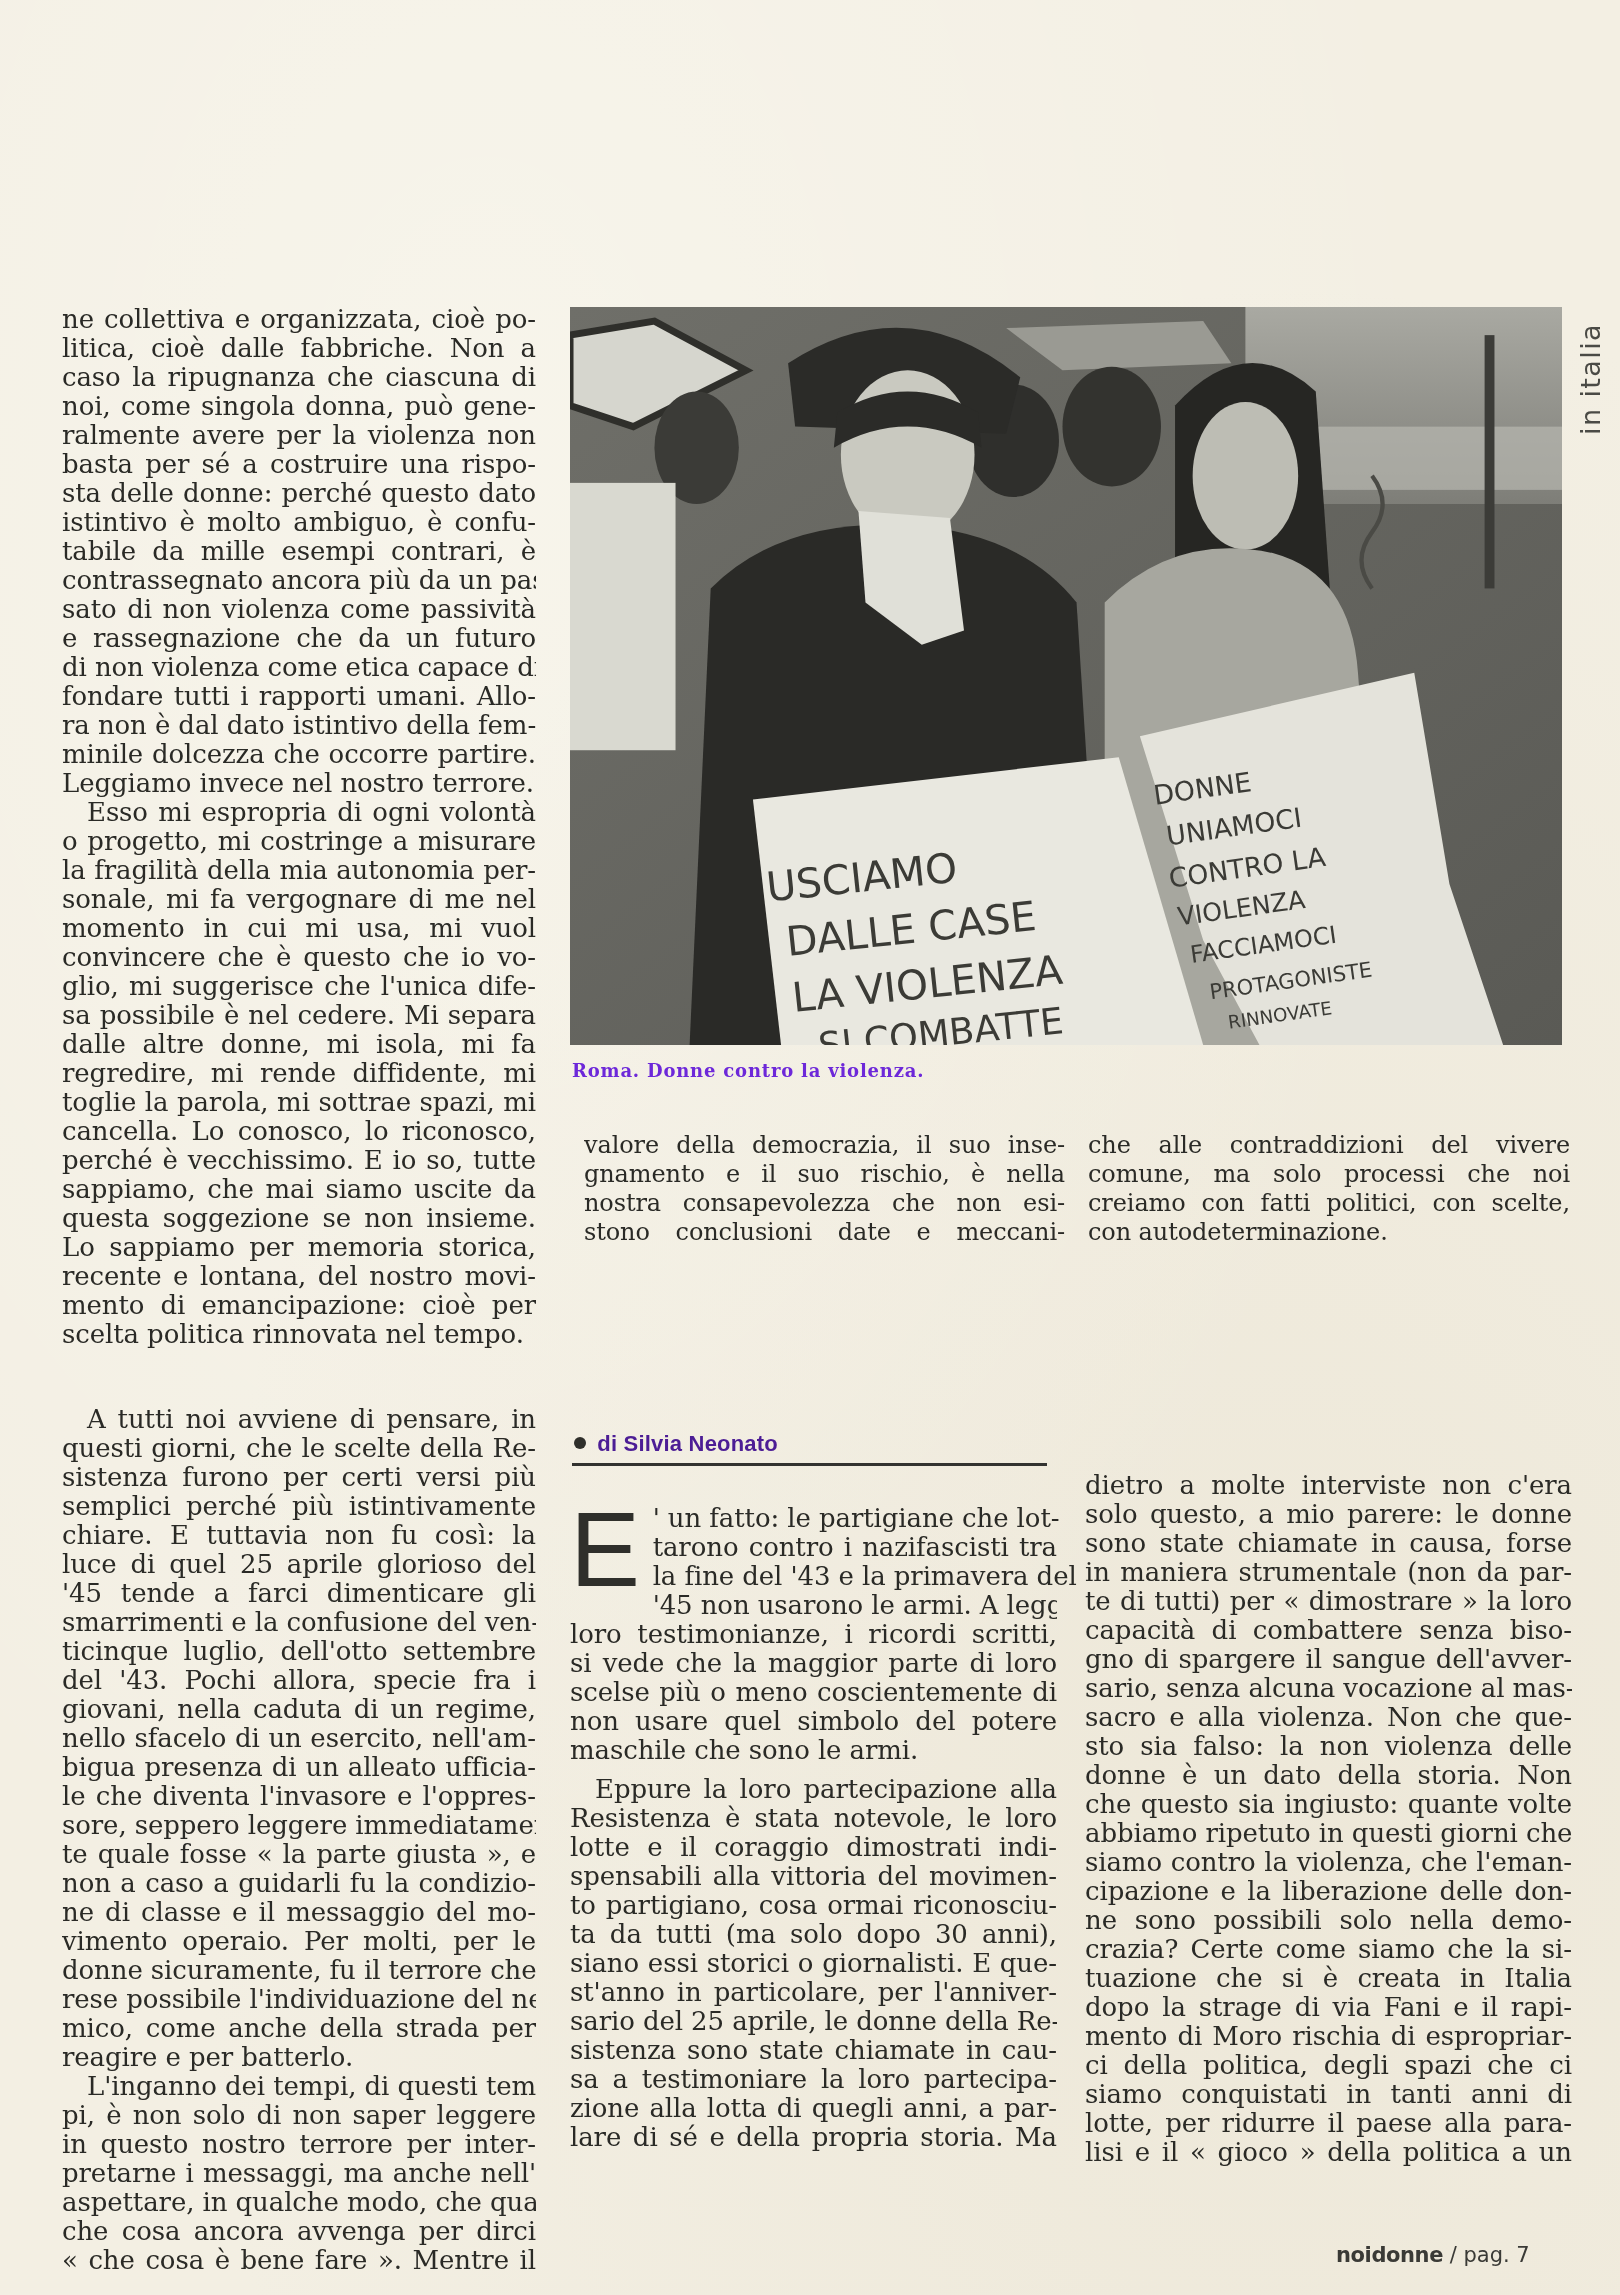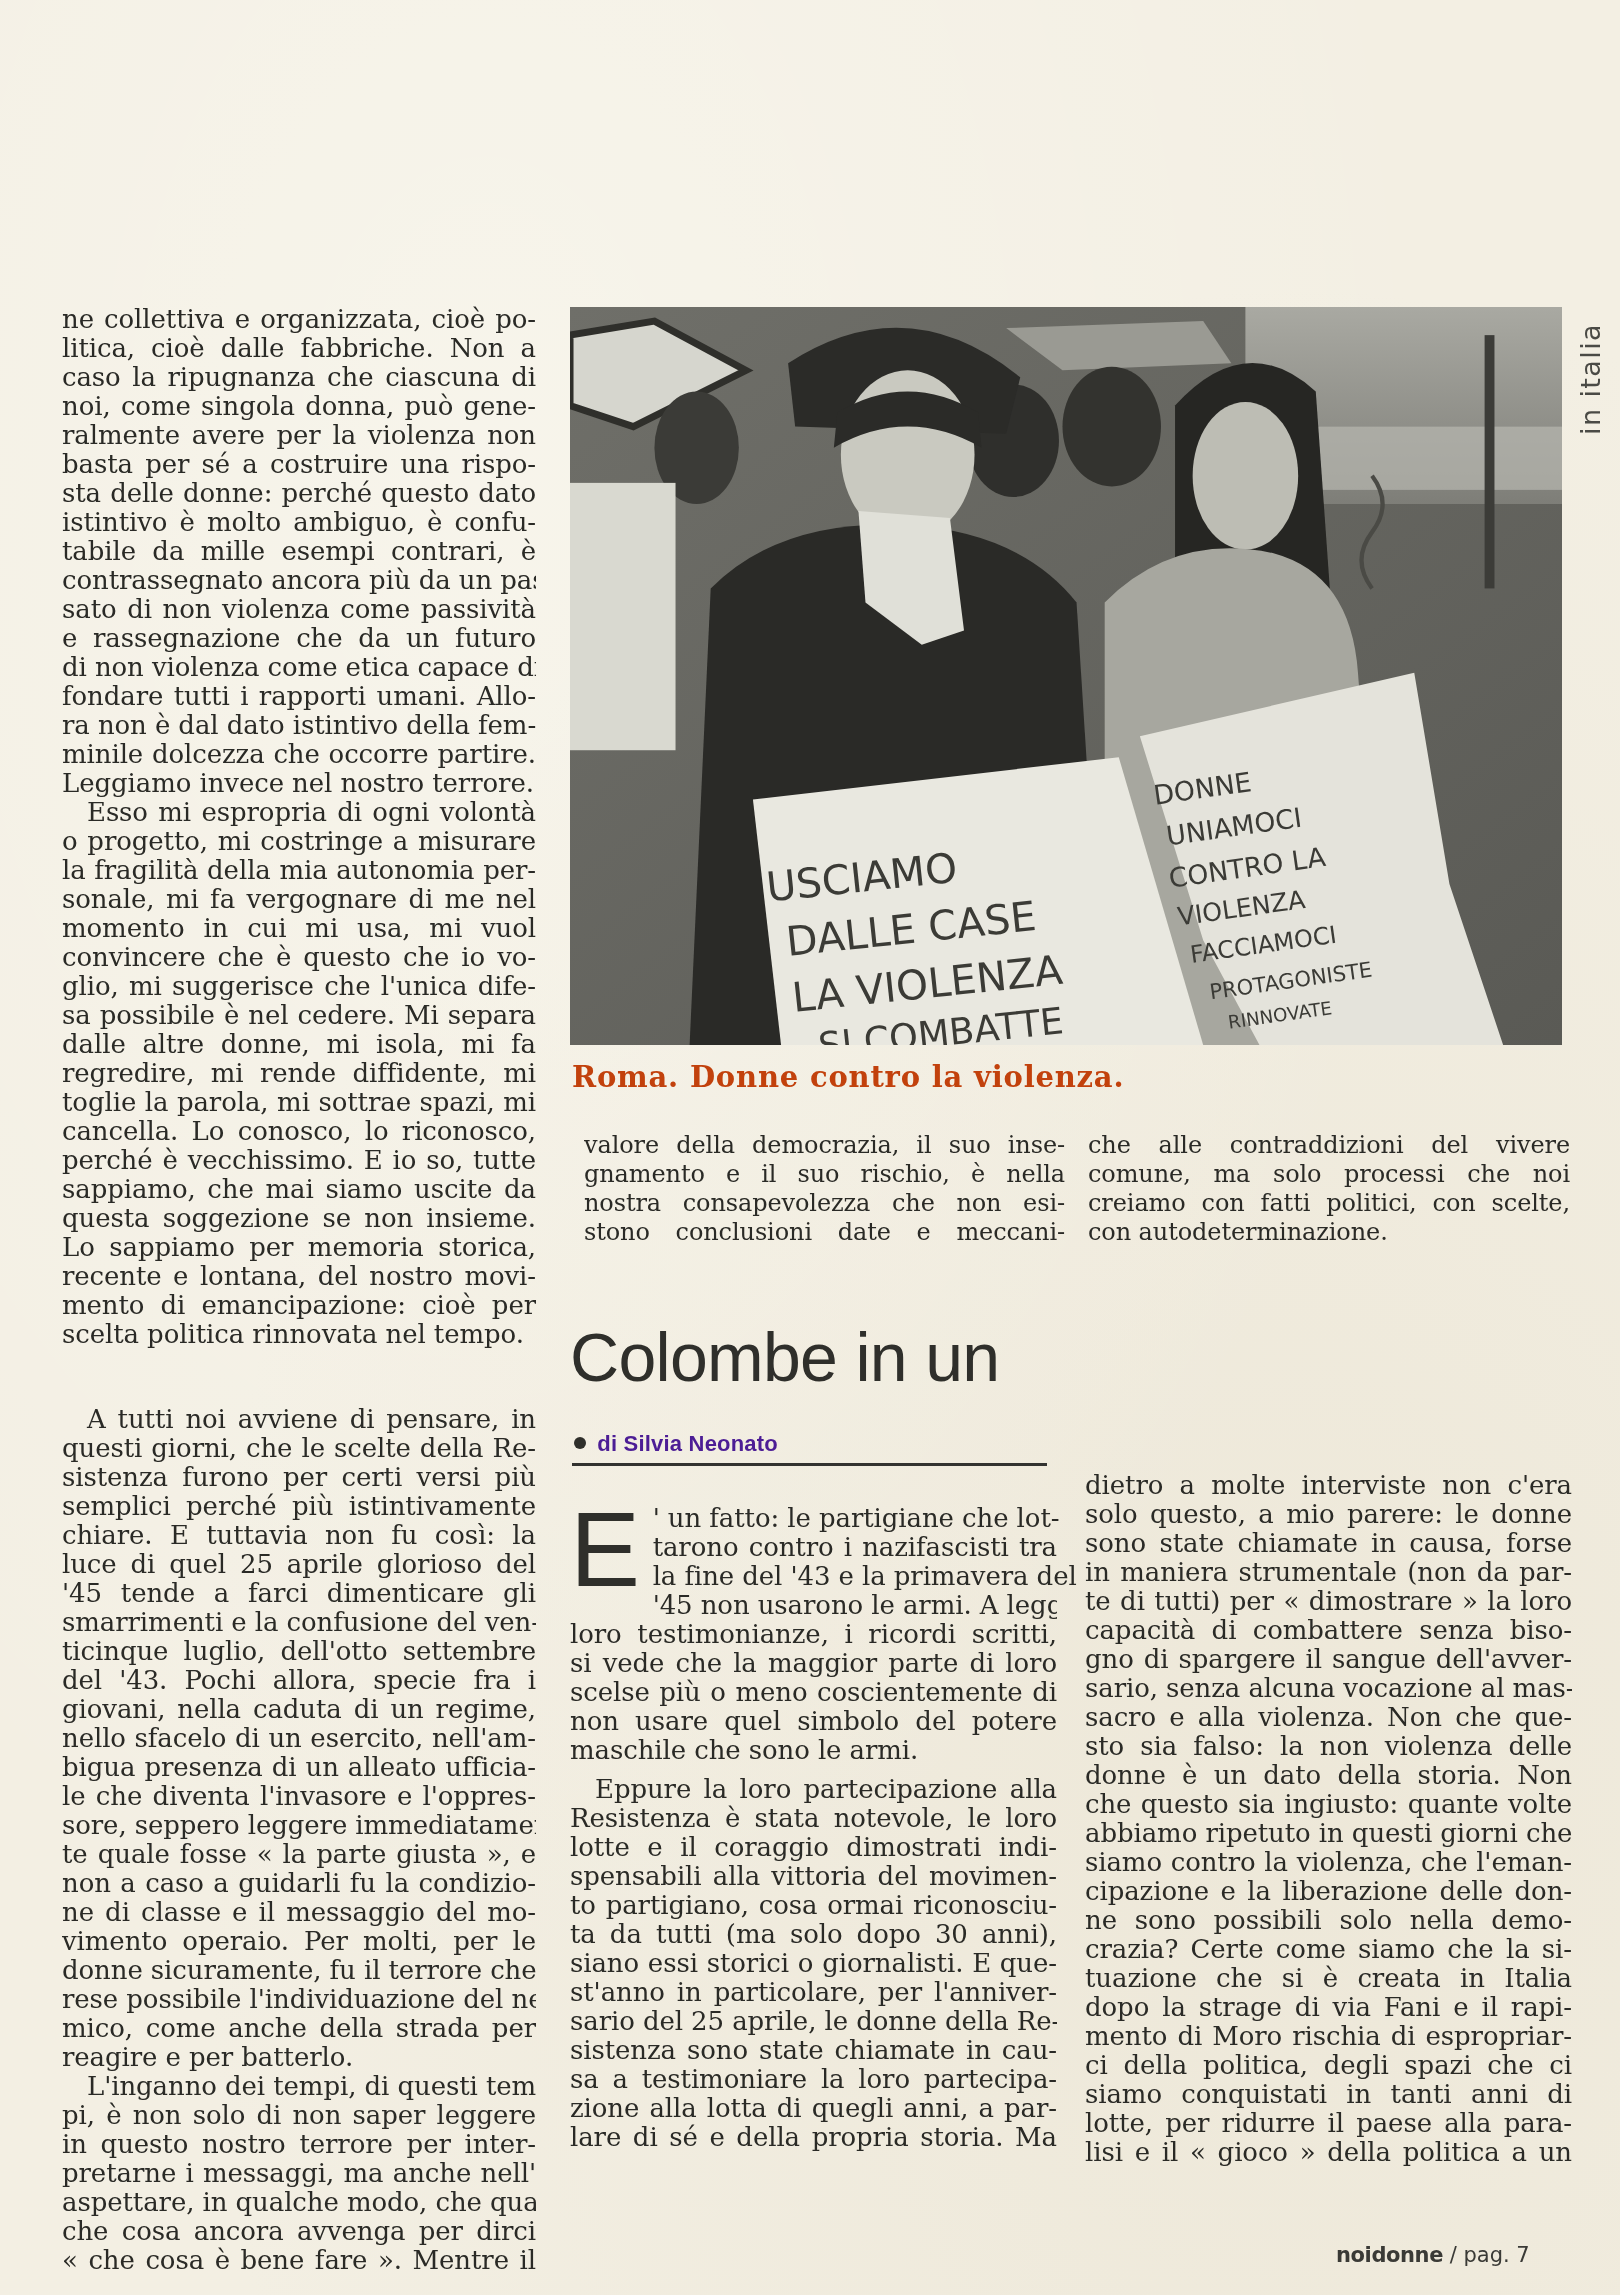--- a/index.html
+++ b/index.html
@@ -36,21 +36,21 @@
   #photo {
     position: absolute; left: 570px; top: 307px; width: 992px; height: 738px;
     background: #5e5e58; overflow: hidden;
   }
   #photo svg { display: block; width: 100%; height: 100%; }
   .sign-text { font-family: "DejaVu Sans", "Liberation Sans", sans-serif; fill: #3b3b36; }
 
   #caption {
     position: absolute; left: 572px; top: 1060px;
     font-family: "DejaVu Serif", "Liberation Serif", serif;
-    font-weight: bold; font-size: 29px; letter-spacing: 0.8px; color: #c2410c;
+    font-weight: bold; font-size: 18px; letter-spacing: 0.8px; color: #6d28d9;
   }
 
   #section-label {
     position: absolute; left: 1575px; top: 435px;
     transform: rotate(-90deg); transform-origin: left top;
     font-family: "DejaVu Sans", "Liberation Sans", sans-serif;
     font-size: 27px; color: #4a4a45; letter-spacing: 1.4px; white-space: nowrap;
   }
 
   #col-mid-top { left: 584px; top: 1131px; width: 481px; font-size: 24px; line-height: 29px; }
@@ -240,21 +240,20 @@
 <div class="col" id="col-right-top">
   <div>
       <span class="line">che alle contraddizioni del vivere</span>
       <span class="line">comune, ma solo processi che noi</span>
       <span class="line">creiamo con fatti politici, con scelte,</span>
       <span class="line last">con autodeterminazione.</span>
     </div>
 </div>
 
 <h1 id="headline">
-  <span style="display:block">Colombe in un</span>
 </h1>
 <div id="byline"><span class="dot"></span><span>di Silvia Neonato</span></div>
 <div id="byline-rule"></div>
 
 <div class="col" id="col-mid">
   <span class="dropcap">E</span>
   <div>
       <span class="line" style="overflow: visible;">' un fatto: le partigiane che lot-</span>
       <span class="line" style="overflow: visible;">tarono contro i nazifascisti tra</span>
       <span class="line" style="overflow: visible;">la fine del '43 e la primavera del</span>

